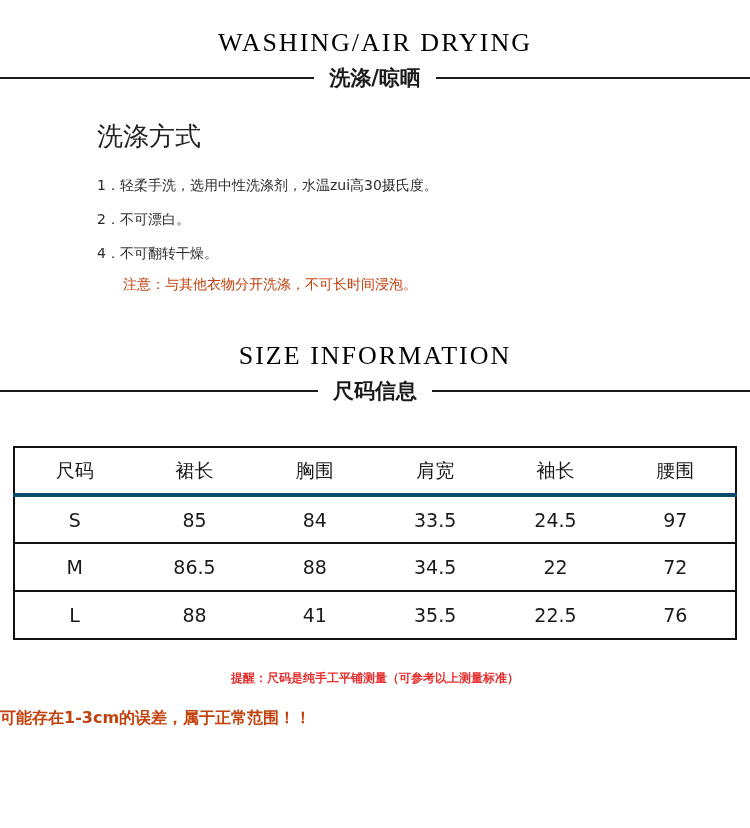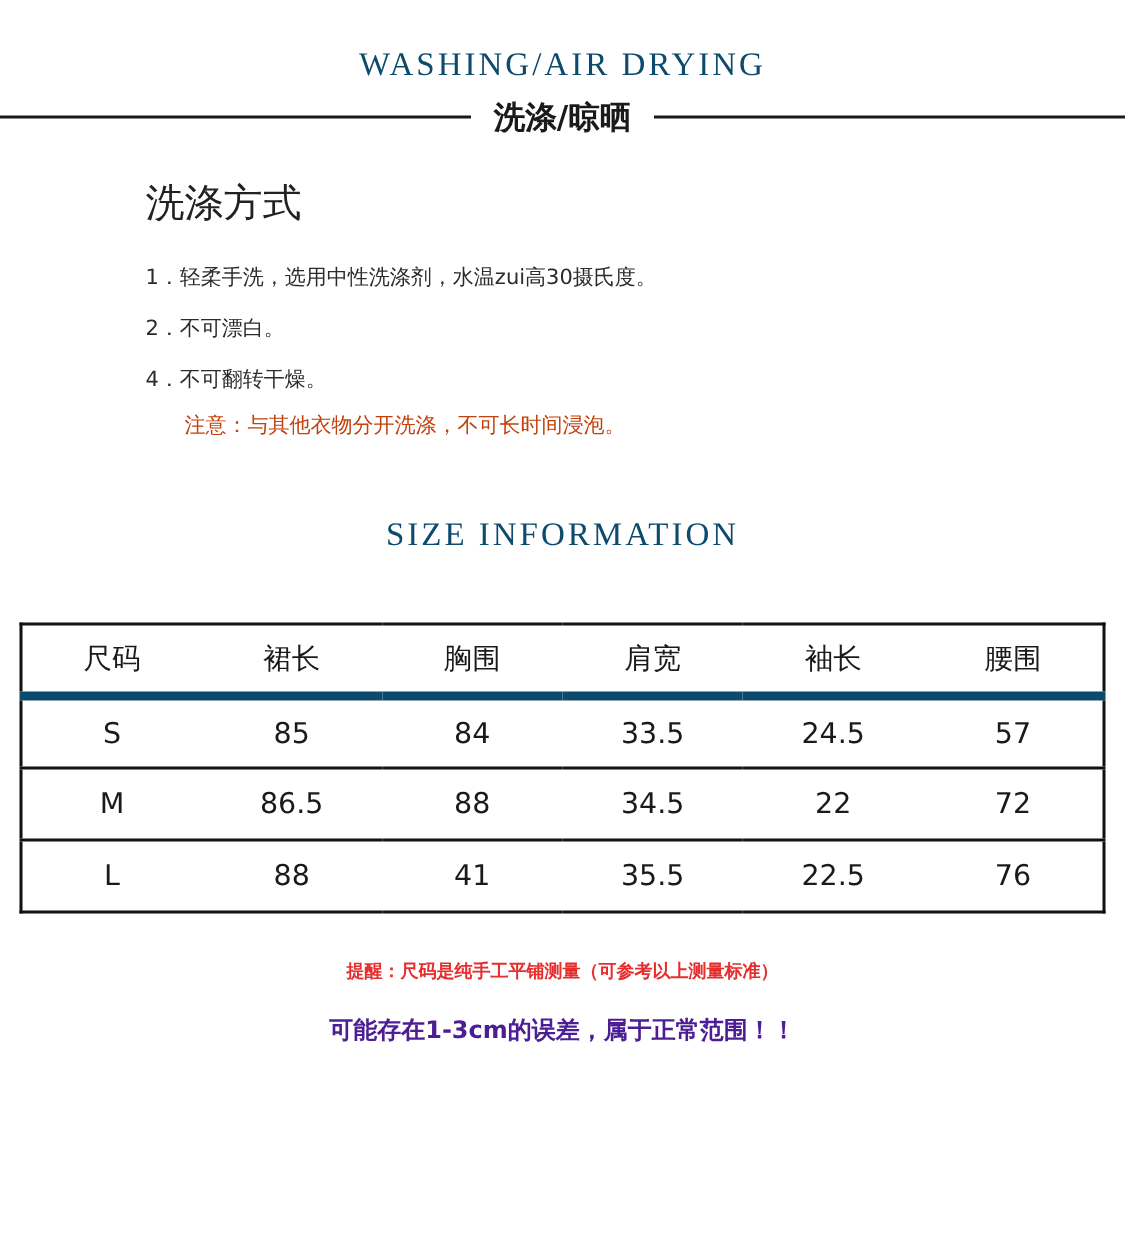--- a/index.html
+++ b/index.html
@@ -10,24 +10,24 @@
     overflow: hidden;
     font-family: "DejaVu Sans", "Liberation Sans", sans-serif;
     color: #1a1a1a;
   }
   .page { width: 750px; height: 828px; background: #ffffff; }
 
   
   .title-en {
     text-align: center;
     font-family: "Liberation Serif", "DejaVu Serif", serif;
-    font-size: 22px;
+    font-size: 26px;
     letter-spacing: 2px;
     line-height: 34px;
-    color: #0c4a6e;
+    color: #000000;
   }
   .title-en.washing { padding-top: 26px; }
   .title-en.sizeinfo { margin-top: 46px; }
   .subtitle-row {
     display: flex;
     align-items: center;
     margin-top: 5px;
   }
   .subtitle-row .rule {
     flex: 1;
@@ -72,21 +72,21 @@
     width: 724px;
     border-collapse: collapse;
     border: 2px solid #111111;
     table-layout: fixed;
     text-align: center;
   }
   table.size-table th {
     height: 48px;
     font-size: 19px;
     font-weight: 500;
-    border-bottom: 6px solid #0c4a6e;
+    border-bottom: 4px solid #0c4a6e;
     color: #1a1a1a;
   }
   table.size-table td {
     height: 48px;
     font-size: 19px;
     font-weight: 400;
     border-bottom: 2px solid #111111;
     color: #1a1a1a;
   }
   table.size-table tbody tr:last-child td { border-bottom: none; }
@@ -95,25 +95,25 @@
   .reminder-1 {
     margin-top: 28px;
     text-align: center;
     font-size: 12px;
     font-weight: bold;
     line-height: 20px;
     color: #e62e2e;
   }
   .reminder-2 {
     margin-top: 20px;
-    text-align: center;
+    text-align: left;
     font-size: 16px;
     font-weight: bold;
     line-height: 20px;
-    color: #4c1d95;
+    color: #c2410c;
   }
 </style>
 </head>
 <body>
 
 <div class="page">
 
   <div class="title-en washing">WASHING/AIR DRYING</div>
   <div class="subtitle-row">
     <span class="rule"></span>
@@ -125,40 +125,45 @@
 
   <div class="steps">
     <div class="step">1．轻柔手洗，选用中性洗涤剂，水温zui高30摄氏度。</div>
     <div class="step">2．不可漂白。</div>
     <div class="step">4．不可翻转干燥。</div>
   </div>
 
   <div class="wash-note">注意：与其他衣物分开洗涤，不可长时间浸泡。</div>
 
   <div class="title-en sizeinfo">SIZE INFORMATION</div>
+  <div class="subtitle-row">
+    <span class="rule"></span>
+    <span class="subtitle-text">尺码信息</span>
+    <span class="rule"></span>
+  </div>
 
   <table class="size-table">
     <thead>
       <tr>
         <th>尺码</th>
         <th>裙长</th>
         <th>胸围</th>
         <th>肩宽</th>
         <th>袖长</th>
         <th>腰围</th>
       </tr>
     </thead>
     <tbody>
       <tr>
         <td>S</td>
         <td>85</td>
         <td>84</td>
         <td>33.5</td>
         <td>24.5</td>
-        <td>57</td>
+        <td>97</td>
       </tr>
       <tr>
         <td>M</td>
         <td>86.5</td>
         <td>88</td>
         <td>34.5</td>
         <td>22</td>
         <td>72</td>
       </tr>
       <tr>

